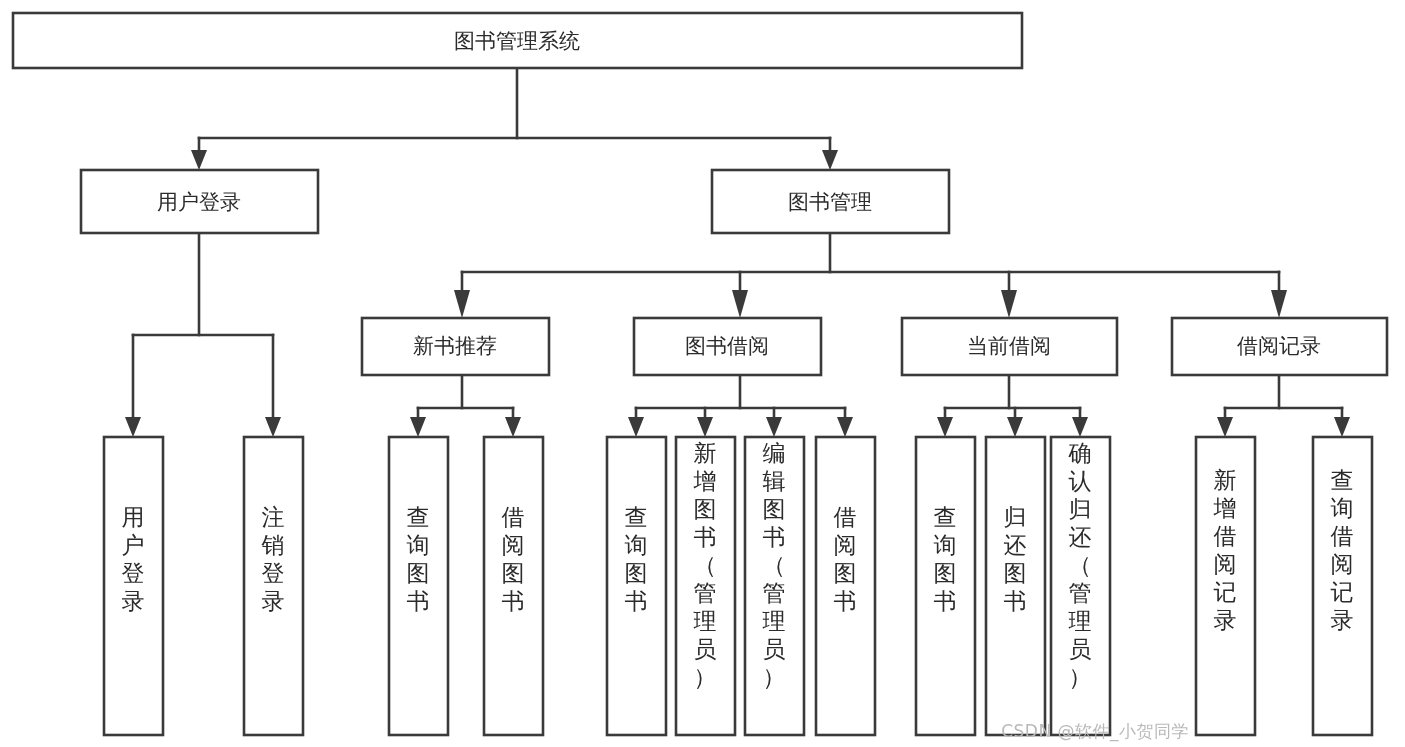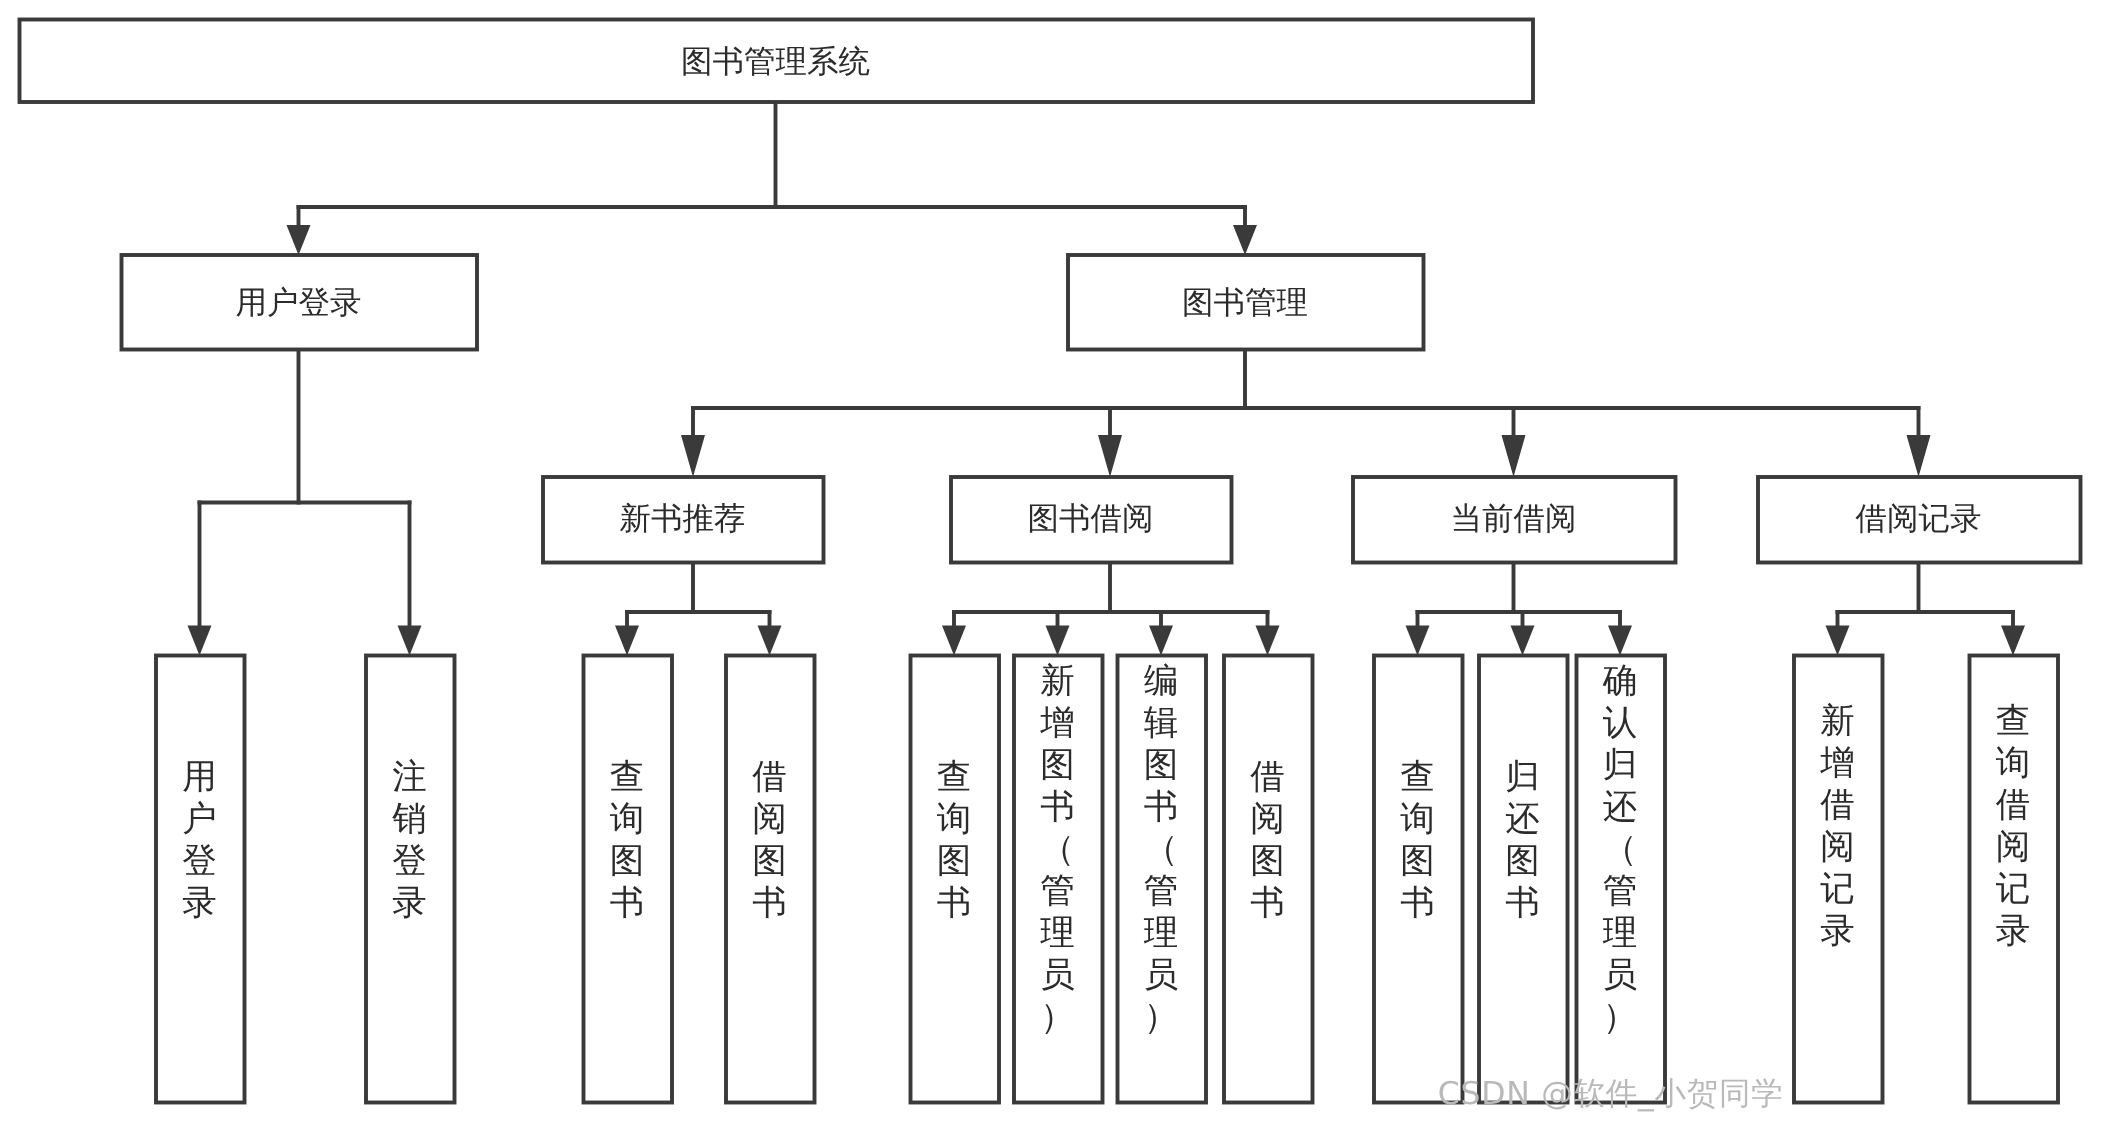--- a/index.html
+++ b/index.html
@@ -27,21 +27,21 @@
     fill:#2b2b2b;
     font-family:"DejaVu Sans","Liberation Sans",sans-serif;
     font-size:23px;
     text-anchor:middle;
     white-space:pre;
   }
   .watermark{
     position:absolute;
     right:8px;bottom:4px;
     color:#b9b9b9;
-    font-size:21px;
+    font-size:17px;
     font-family:"DejaVu Sans","Liberation Sans",sans-serif;
     letter-spacing:0.5px;
     user-select:none;
     white-space:pre;
   }
 </style>
 </head>
 <body>
 
 <div id="diagram-root">

